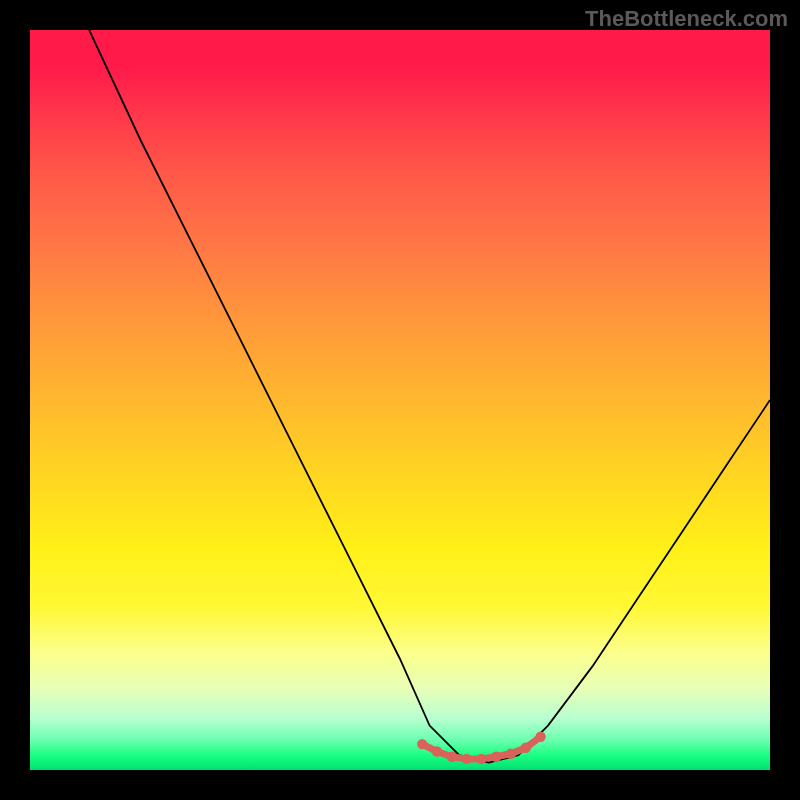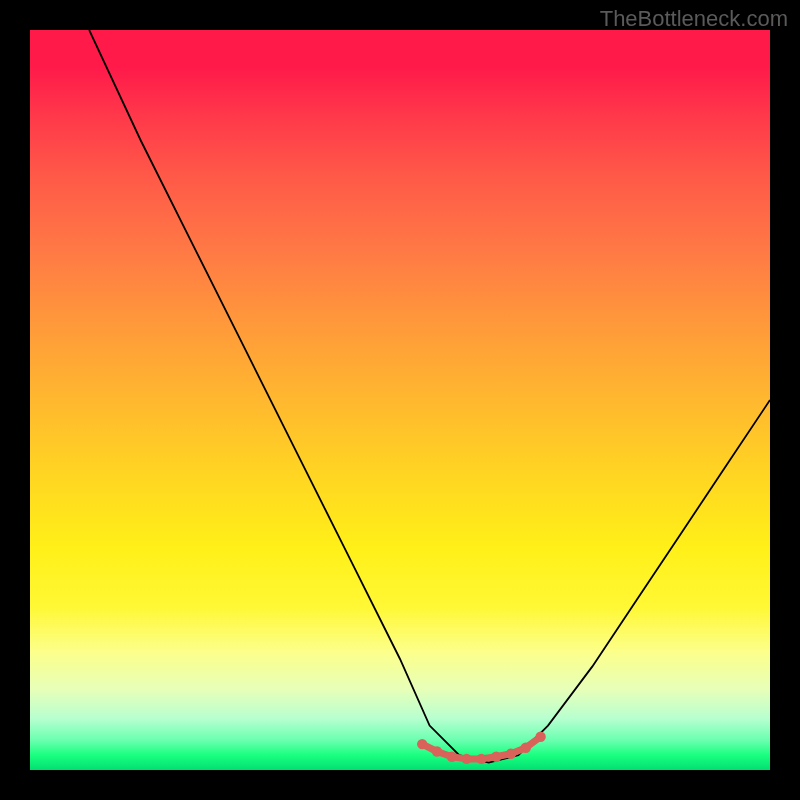--- a/index.html
+++ b/index.html
@@ -10,21 +10,21 @@
     position: relative;
     overflow: hidden;
     font-family: Arial, sans-serif;
   }
   .watermark {
     position: absolute;
     top: 6px;
     right: 12px;
     color: #5a5a5a;
     font-size: 22px;
-    font-weight: 400;
+    font-weight: 700;
     z-index: 10;
   }
   .plot-area {
     position: absolute;
     top: 30px;
     left: 30px;
     width: 740px;
     height: 740px;
     overflow: hidden;
   }

